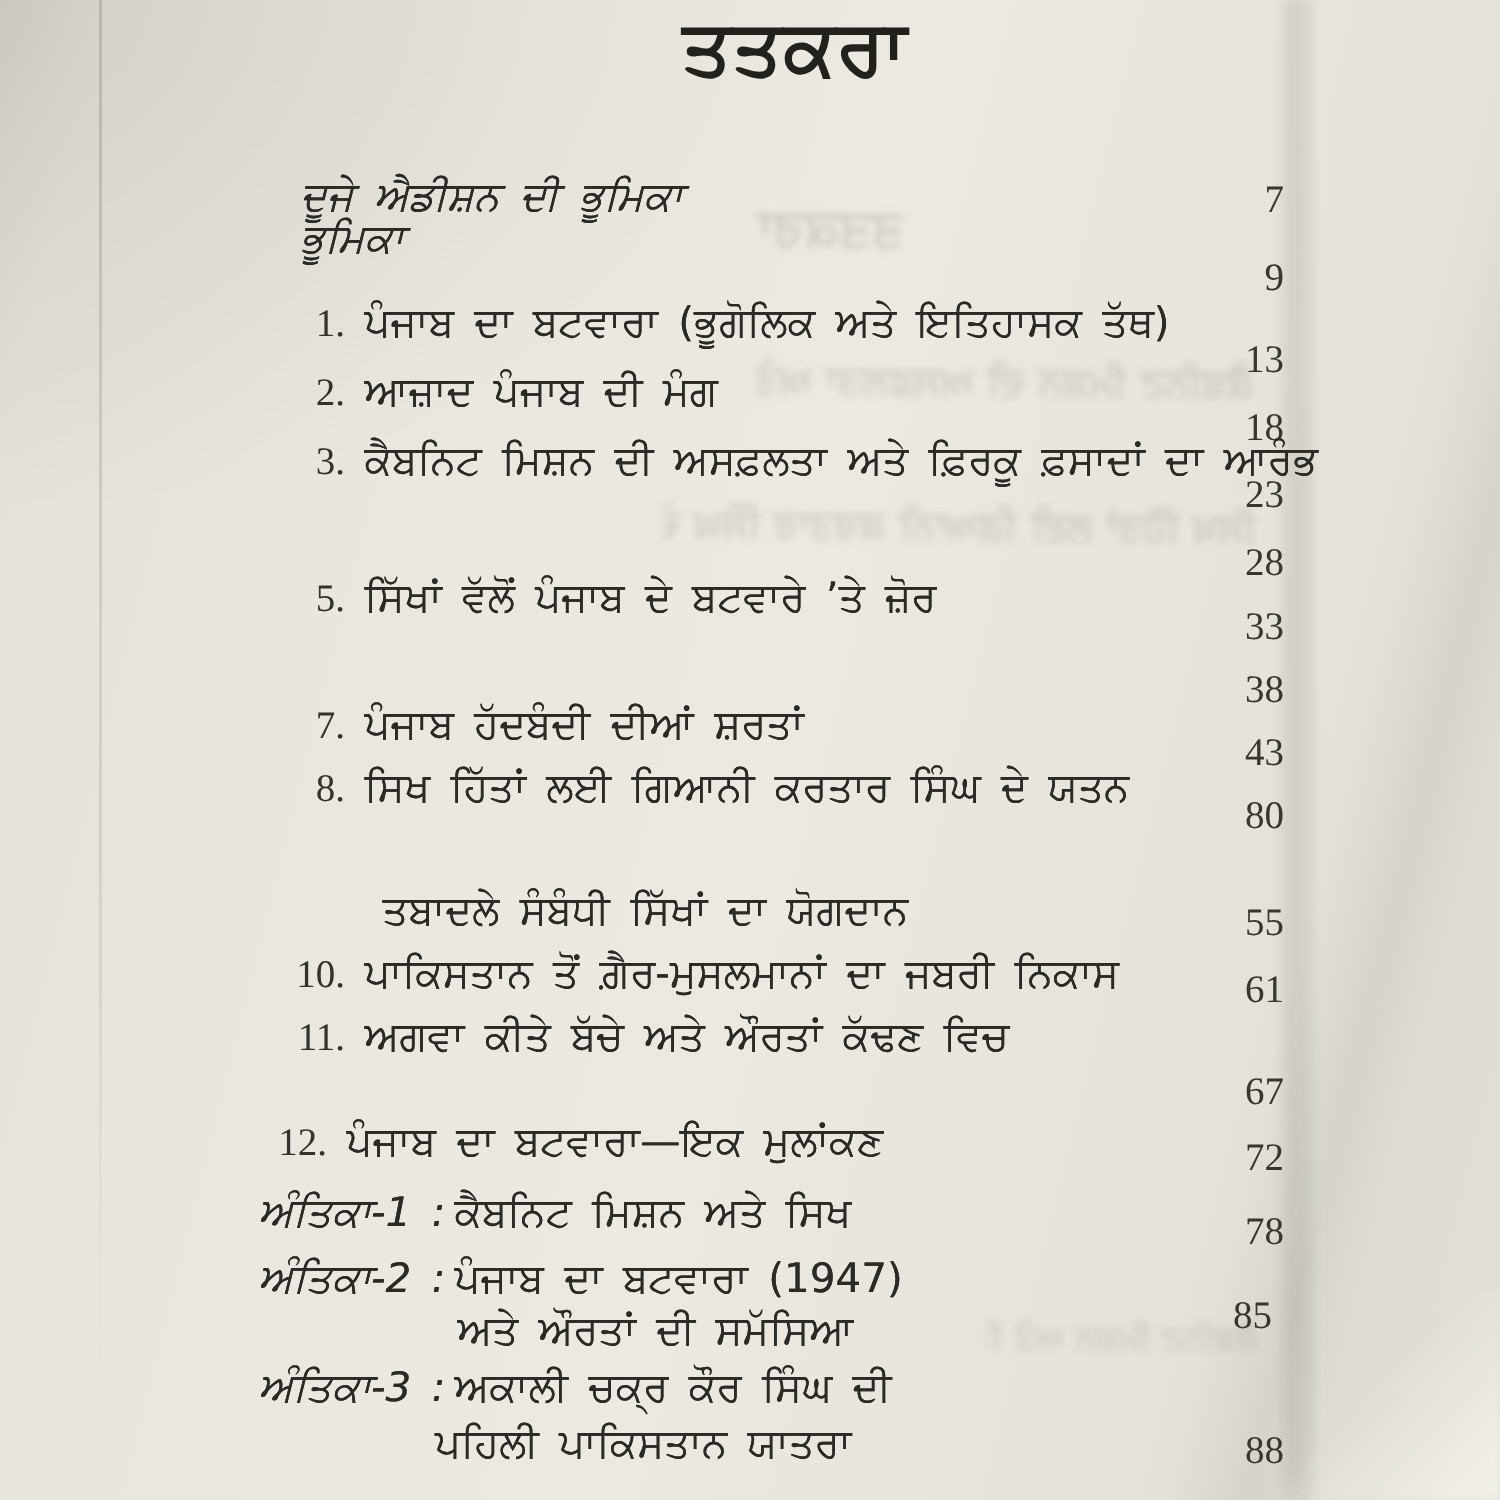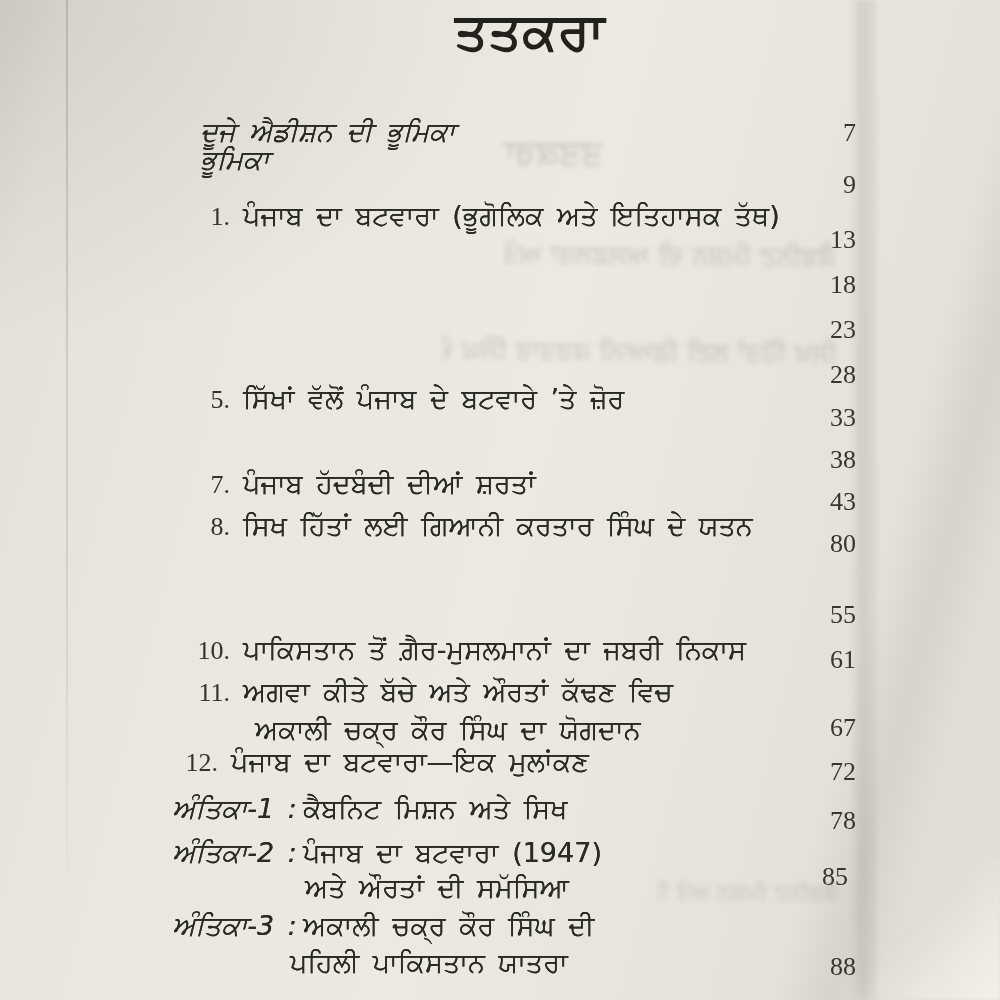--- a/index.html
+++ b/index.html
@@ -85,44 +85,46 @@
 
   <div class="line guru ital" style="left:200px;top:92px;margin-top:24px;">ਦੂਜੇ ਐਡੀਸ਼ਨ ਦੀ ਭੂਮਿਕਾ</div>
   <div class="pageno" style="left:786px;top:118px;">7</div>
 
   <div class="line guru ital" style="left:200px;top:144px;">ਭੂਮਿਕਾ</div>
   <div class="pageno" style="left:786px;top:170px;">9</div>
 
   <div class="line guru" style="left:170px;top:200px;"><span class="num">1.</span><span>ਪੰਜਾਬ ਦਾ ਬਟਵਾਰਾ (ਭੂਗੋਲਿਕ ਅਤੇ ਇਤਿਹਾਸਕ ਤੱਥ)</span></div>
   <div class="pageno" style="left:786px;top:225px;">13</div>
 
+  <div class="line guru" style="left:170px;top:246px;"><span class="num">2.</span><span>ਆਜ਼ਾਦ ਪੰਜਾਬ ਦੀ ਮੰਗ</span></div>
   <div class="pageno" style="left:786px;top:270px;">18</div>
 
+  <div class="line guru" style="left:170px;top:292px;"><span class="num">3.</span><span>ਕੈਬਨਿਟ ਮਿਸ਼ਨ ਦੀ ਅਸਫ਼ਲਤਾ ਅਤੇ ਫ਼ਿਰਕੂ ਫ਼ਸਾਦਾਂ ਦਾ ਆਰੰਭ</span></div>
   <div class="pageno" style="left:786px;top:315px;">23</div>
 
   <div class="pageno" style="left:786px;top:360px;">28</div>
 
   <div class="line guru" style="left:170px;top:383px;"><span class="num">5.</span><span>ਸਿੱਖਾਂ ਵੱਲੋਂ ਪੰਜਾਬ ਦੇ ਬਟਵਾਰੇ ’ਤੇ ਜ਼ੋਰ</span></div>
   <div class="pageno" style="left:786px;top:403px;">33</div>
 
   <div class="pageno" style="left:786px;top:445px;">38</div>
 
   <div class="line guru" style="left:170px;top:468px;"><span class="num">7.</span><span>ਪੰਜਾਬ ਹੱਦਬੰਦੀ ਦੀਆਂ ਸ਼ਰਤਾਂ</span></div>
   <div class="pageno" style="left:786px;top:487px;">43</div>
 
   <div class="line guru" style="left:170px;top:510px;"><span class="num">8.</span><span>ਸਿਖ ਹਿੱਤਾਂ ਲਈ ਗਿਆਨੀ ਕਰਤਾਰ ਸਿੰਘ ਦੇ ਯਤਨ</span></div>
   <div class="pageno" style="left:786px;top:529px;">80</div>
 
+  <div class="line guru" style="left:255px;top:592px;">ਤਬਾਦਲੇ ਸੰਬੰਧੀ ਸਿੱਖਾਂ ਦਾ ਯੋਗਦਾਨ</div>
   <div class="pageno" style="left:786px;top:600px;">55</div>
 
   <div class="line guru" style="left:170px;top:634px;"><span class="num">10.</span><span>ਪਾਕਿਸਤਾਨ ਤੋਂ ਗ਼ੈਰ-ਮੁਸਲਮਾਨਾਂ ਦਾ ਜਬਰੀ ਨਿਕਾਸ</span></div>
   <div class="pageno" style="left:786px;top:645px;">61</div>
 
   <div class="line guru" style="left:170px;top:676px;"><span class="num">11.</span><span>ਅਗਵਾ ਕੀਤੇ ਬੱਚੇ ਅਤੇ ਔਰਤਾਂ ਕੱਢਣ ਵਿਚ</span></div>
-  <div class="line guru" style="left:255px;top:714px;">ਅਕਾਲੀ ਚਕ੍ਰ ਕੌਰ ਸਿੰਘ ਦਾ ਯੋਗਦਾਨ</div>
   <div class="pageno" style="left:786px;top:713px;">67</div>
 
   <div class="line guru" style="left:158px;top:746px;"><span class="num">12.</span><span>ਪੰਜਾਬ ਦਾ ਬਟਵਾਰਾ—ਇਕ ਮੁਲਾਂਕਣ</span></div>
   <div class="pageno" style="left:786px;top:757px;">72</div>
 
   <div class="line guru" style="left:172px;top:793px;"><span class="applabel">ਅੰਤਿਕਾ-1 :</span><span>ਕੈਬਨਿਟ ਮਿਸ਼ਨ ਅਤੇ ਸਿਖ</span></div>
   <div class="pageno" style="left:786px;top:806px;">78</div>
 
   <div class="line guru" style="left:172px;top:837px;"><span class="applabel">ਅੰਤਿਕਾ-2 :</span><span>ਪੰਜਾਬ ਦਾ ਬਟਵਾਰਾ (1947)</span></div>
   <div class="line guru" style="left:305px;top:872px;">ਅਤੇ ਔਰਤਾਂ ਦੀ ਸਮੱਸਿਆ</div>

